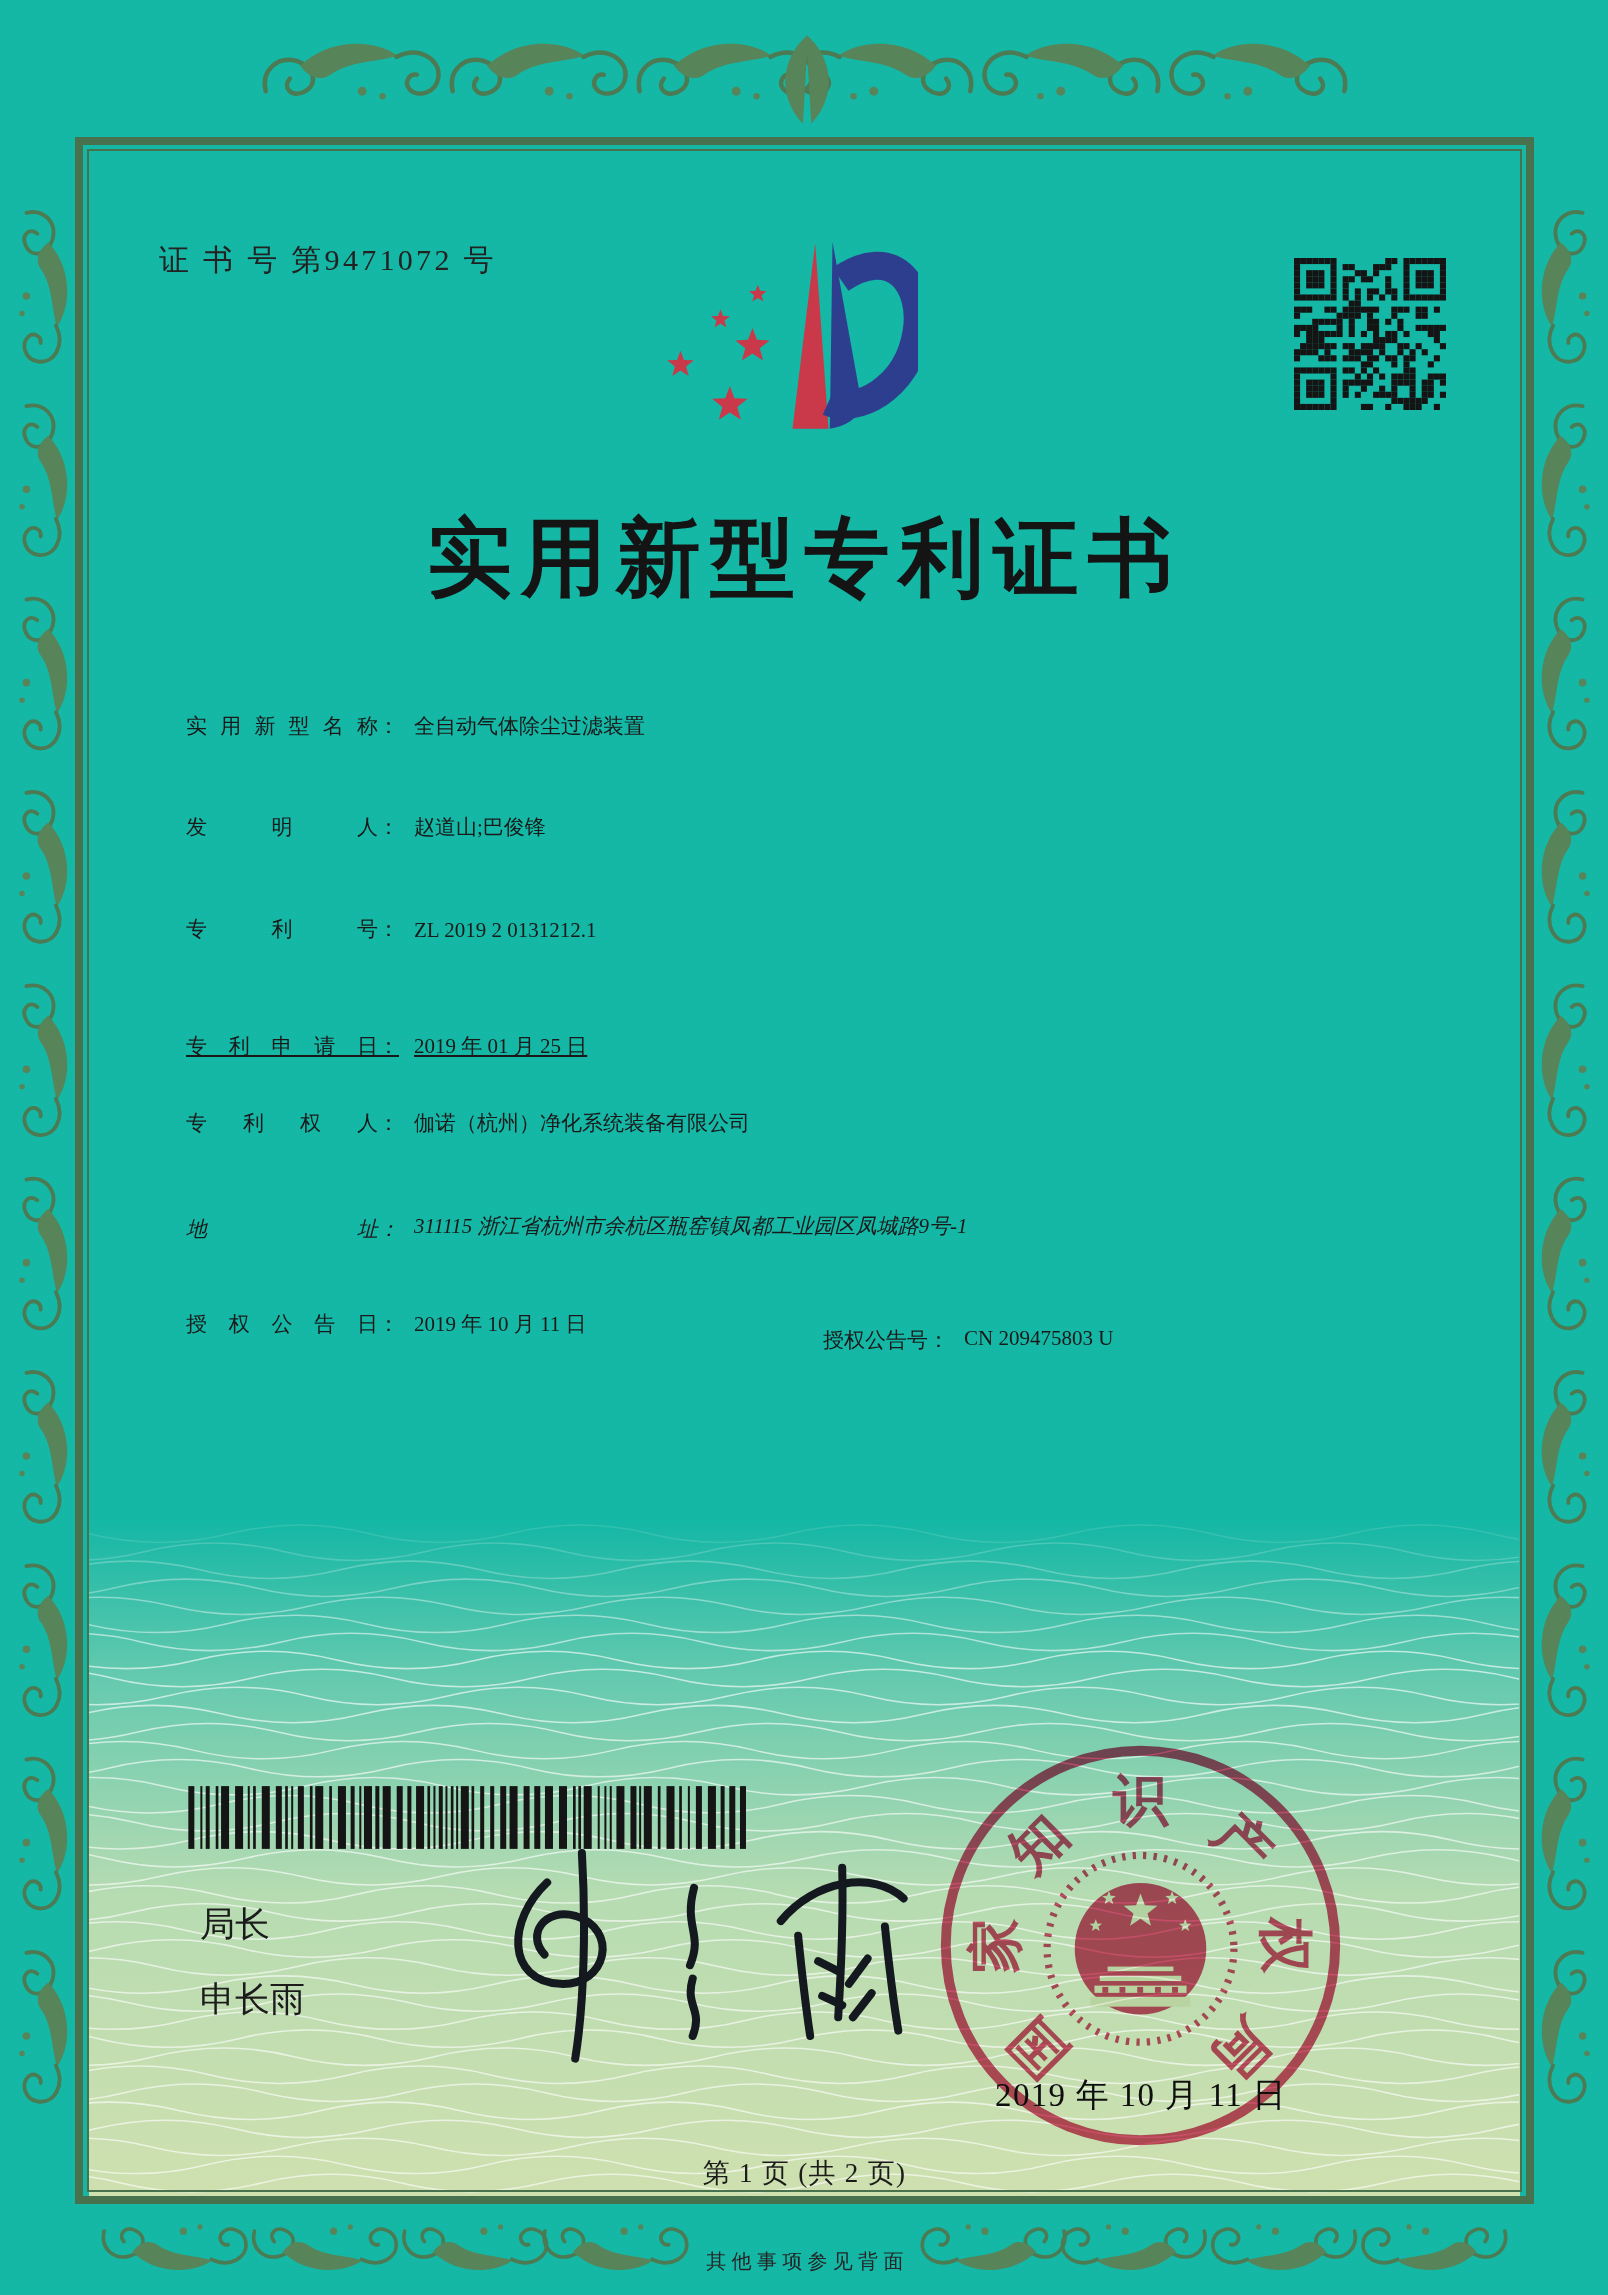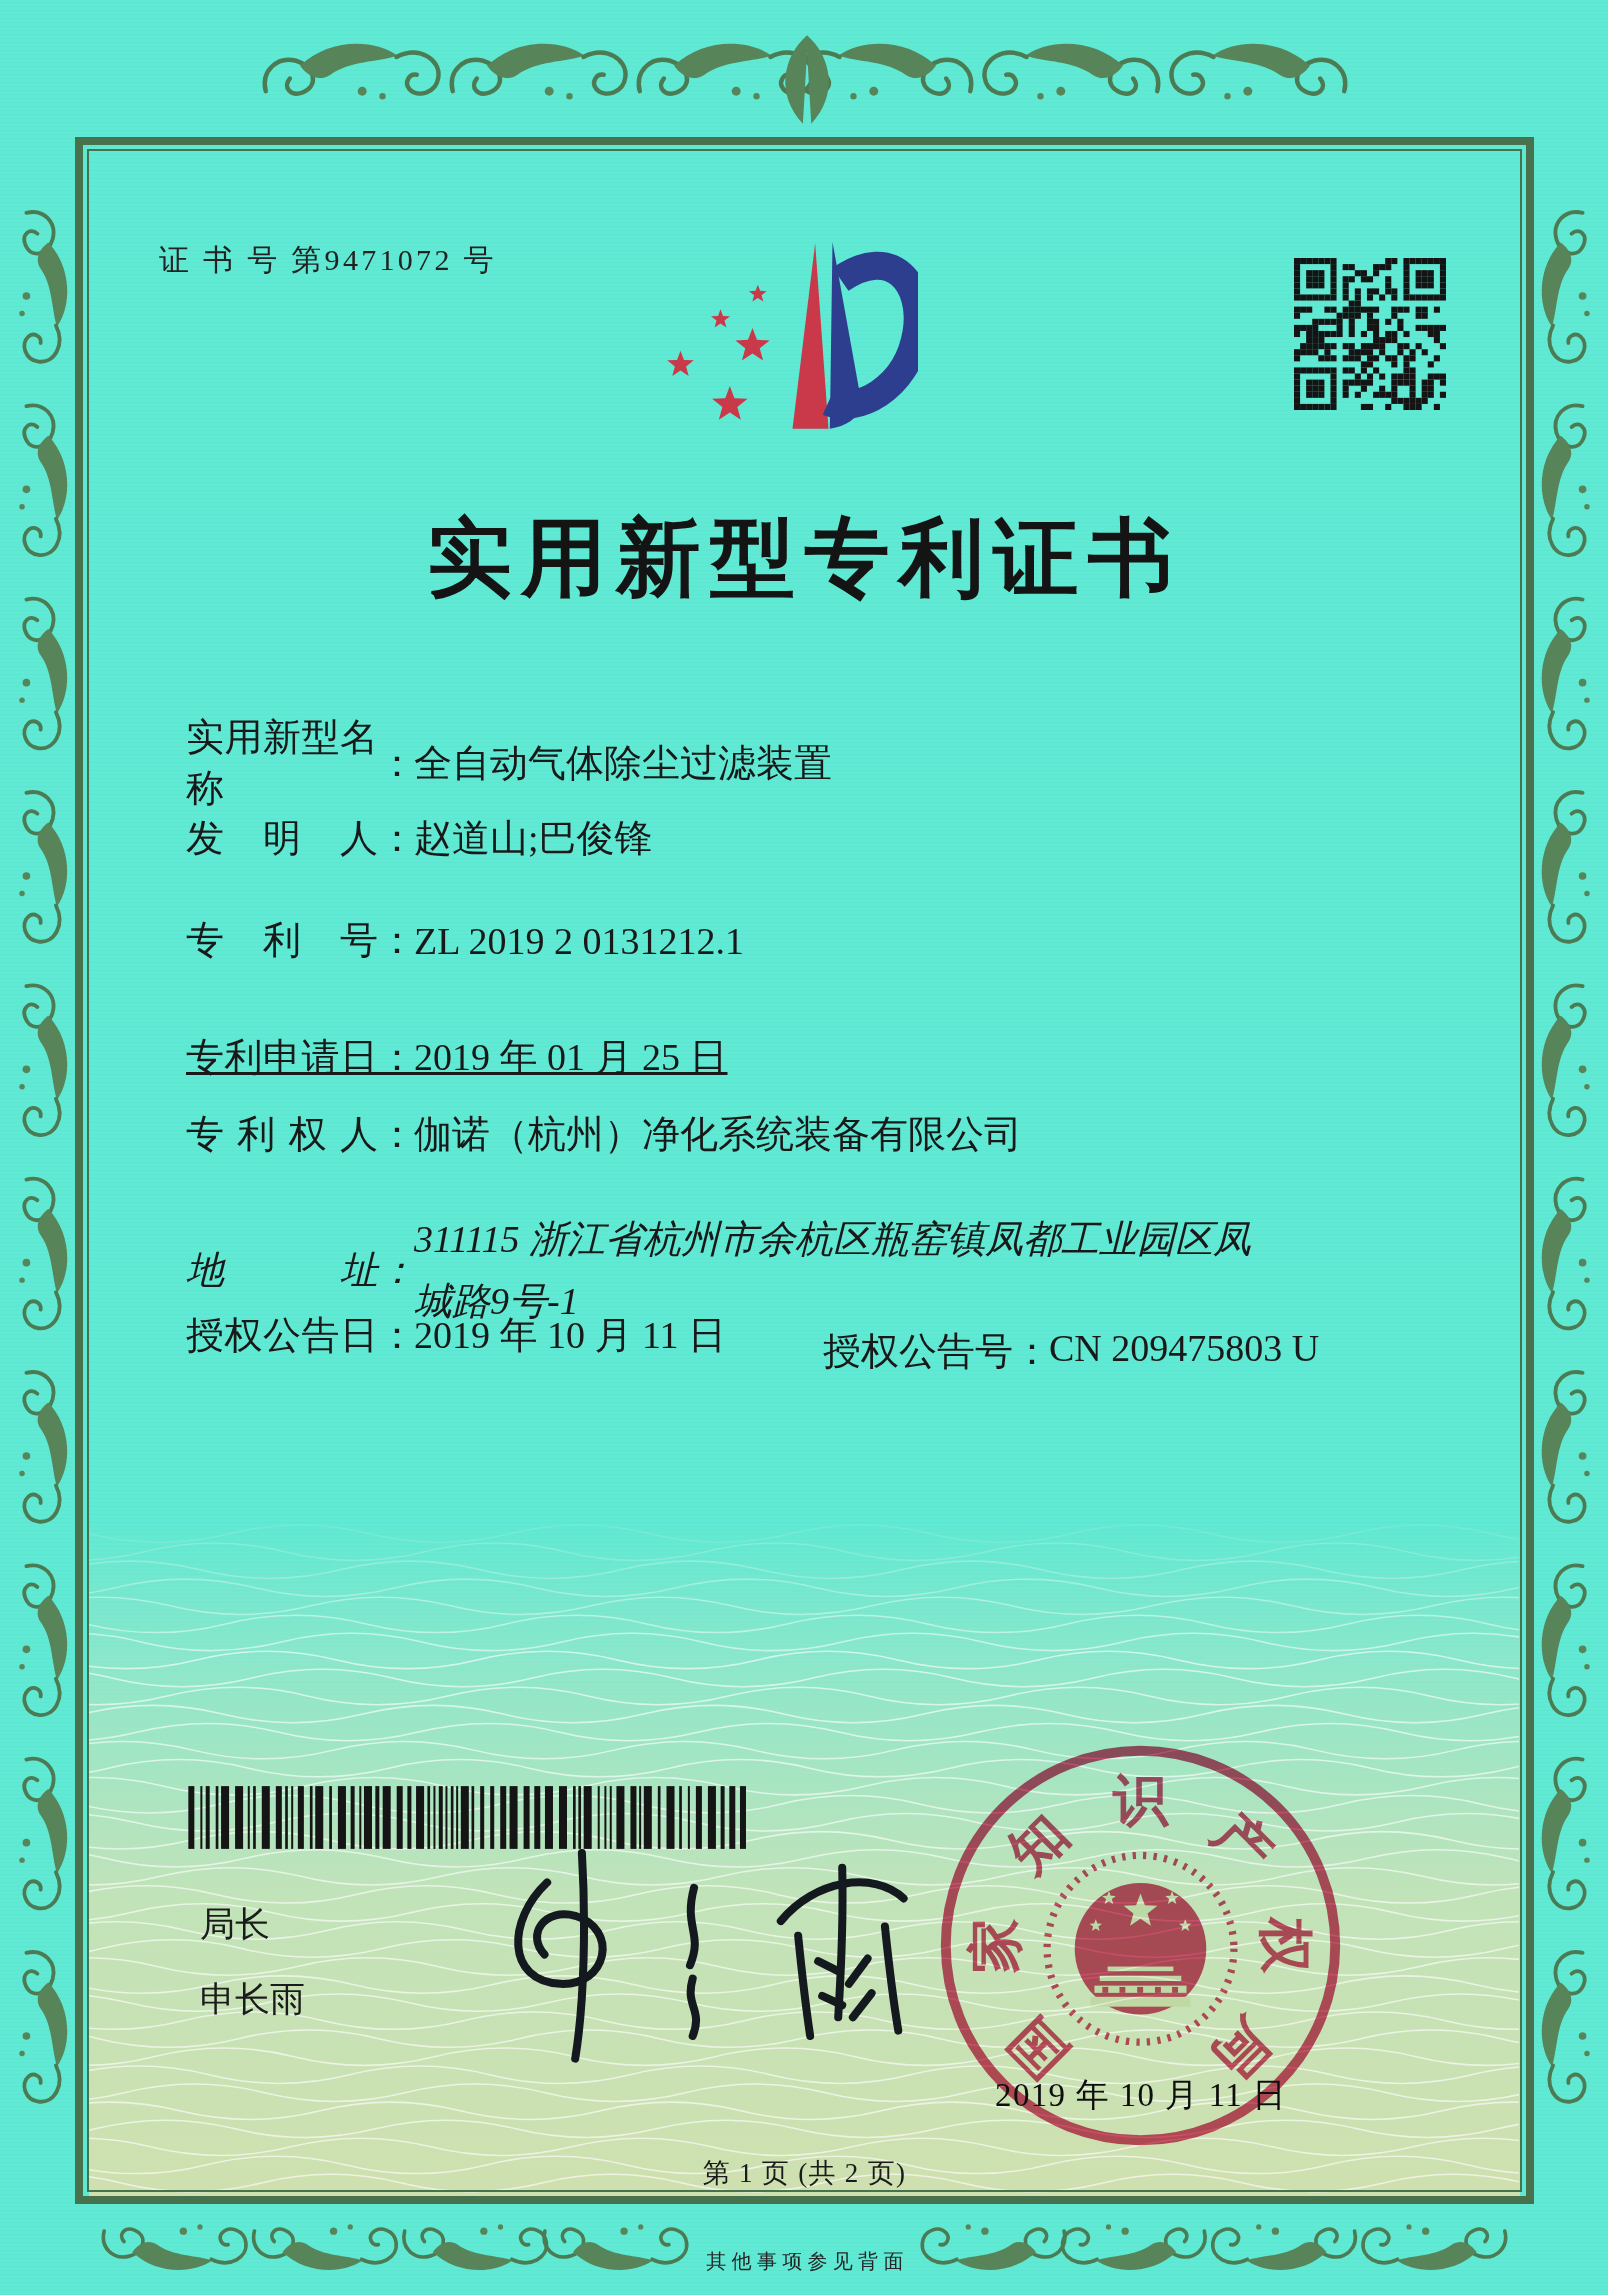--- a/index.html
+++ b/index.html
@@ -1,36 +1,36 @@
 <!DOCTYPE html>
 <html style="--frame-green: #47724d;font-size:10.7px"><head>
 <meta charset="utf-8">
 <style>
   html,body{margin:0;padding:0;background:#6d6d66;}
   .page{position:relative;width:1609px;height:2295px;margin:0 auto;overflow:hidden;
-        background:#5eead4;font-family:"Liberation Serif","DejaVu Serif",serif;color:#1b1b1b;}
+        background:#14b8a6;font-family:"Liberation Serif","DejaVu Serif",serif;color:#1b1b1b;}
   .page::before{content:"";position:absolute;inset:0;z-index:0;pointer-events:none;
         background:repeating-linear-gradient(0deg, rgba(110,100,70,0.035) 0 1.3px, rgba(0,0,0,0) 1.3px 4px);}
   
   .guil{position:absolute;left:89px;right:89px;top:1523px;height:676px;z-index:0;
         background:linear-gradient(180deg, rgba(214,228,188,0) 0%, rgba(214,228,188,0.40) 22%,
                    rgba(211,226,180,0.85) 55%, #cfe0af 100%);}
   .waves{position:absolute;left:89px;top:1523px;z-index:0;}
   
   .frame{position:absolute;left:75px;top:137px;right:75px;bottom:91px;z-index:1;
          border:8.7px solid var(--frame-green,#47724d);pointer-events:none;}
   .frame-inner{position:absolute;inset:4px;border:2px solid var(--frame-green,#47724d);}
   .orn{position:absolute;z-index:1;pointer-events:none;}
   .orn-s{fill:none;stroke:#4c7a53;stroke-width:7;stroke-linecap:round;}
   .orn-f{fill:#578559;stroke:none;}
   
   .cert-no{position:absolute;left:159px;top:240px;z-index:3;font-size:30px;letter-spacing:3.3px;color:#222;}
   .title{position:absolute;left:0;right:0;top:501px;z-index:3;text-align:center;
          font-size:85px;font-weight:bold;letter-spacing:9.4px;color:#141414;white-space:nowrap;}
-  .row{position:absolute;left:186px;z-index:3;font-size:38px;display:flex;align-items:center;color:#191919;}
+  .row{position:absolute;left:186px;z-index:3;font-size:21px;display:flex;align-items:flex-end;color:#191919;}
   .lbl{display:inline-block;width:192px;flex:none;text-align:justify;text-align-last:justify;text-justify:inter-character;}
   .colon{flex:none;width:36px;}
   .val{flex:none;white-space:nowrap;}
   .addr .val{width:875px;white-space:normal;word-break:break-all;line-height:1.62;}
   .grant-pair2{position:absolute;left:637px;top:16px;display:flex;white-space:nowrap;}
   .grant-pair2 .lbl2{flex:none;}
   .paras{position:absolute;left:186px;top:1380px;width:1234px;z-index:3;font-size:31px;line-height:49px;
          text-align:justify;color:#161616;}
   .paras p{margin:0;text-indent:2em;word-break:break-all;}
   .sig-title{position:absolute;left:200px;top:1901px;z-index:3;font-size:35px;}

